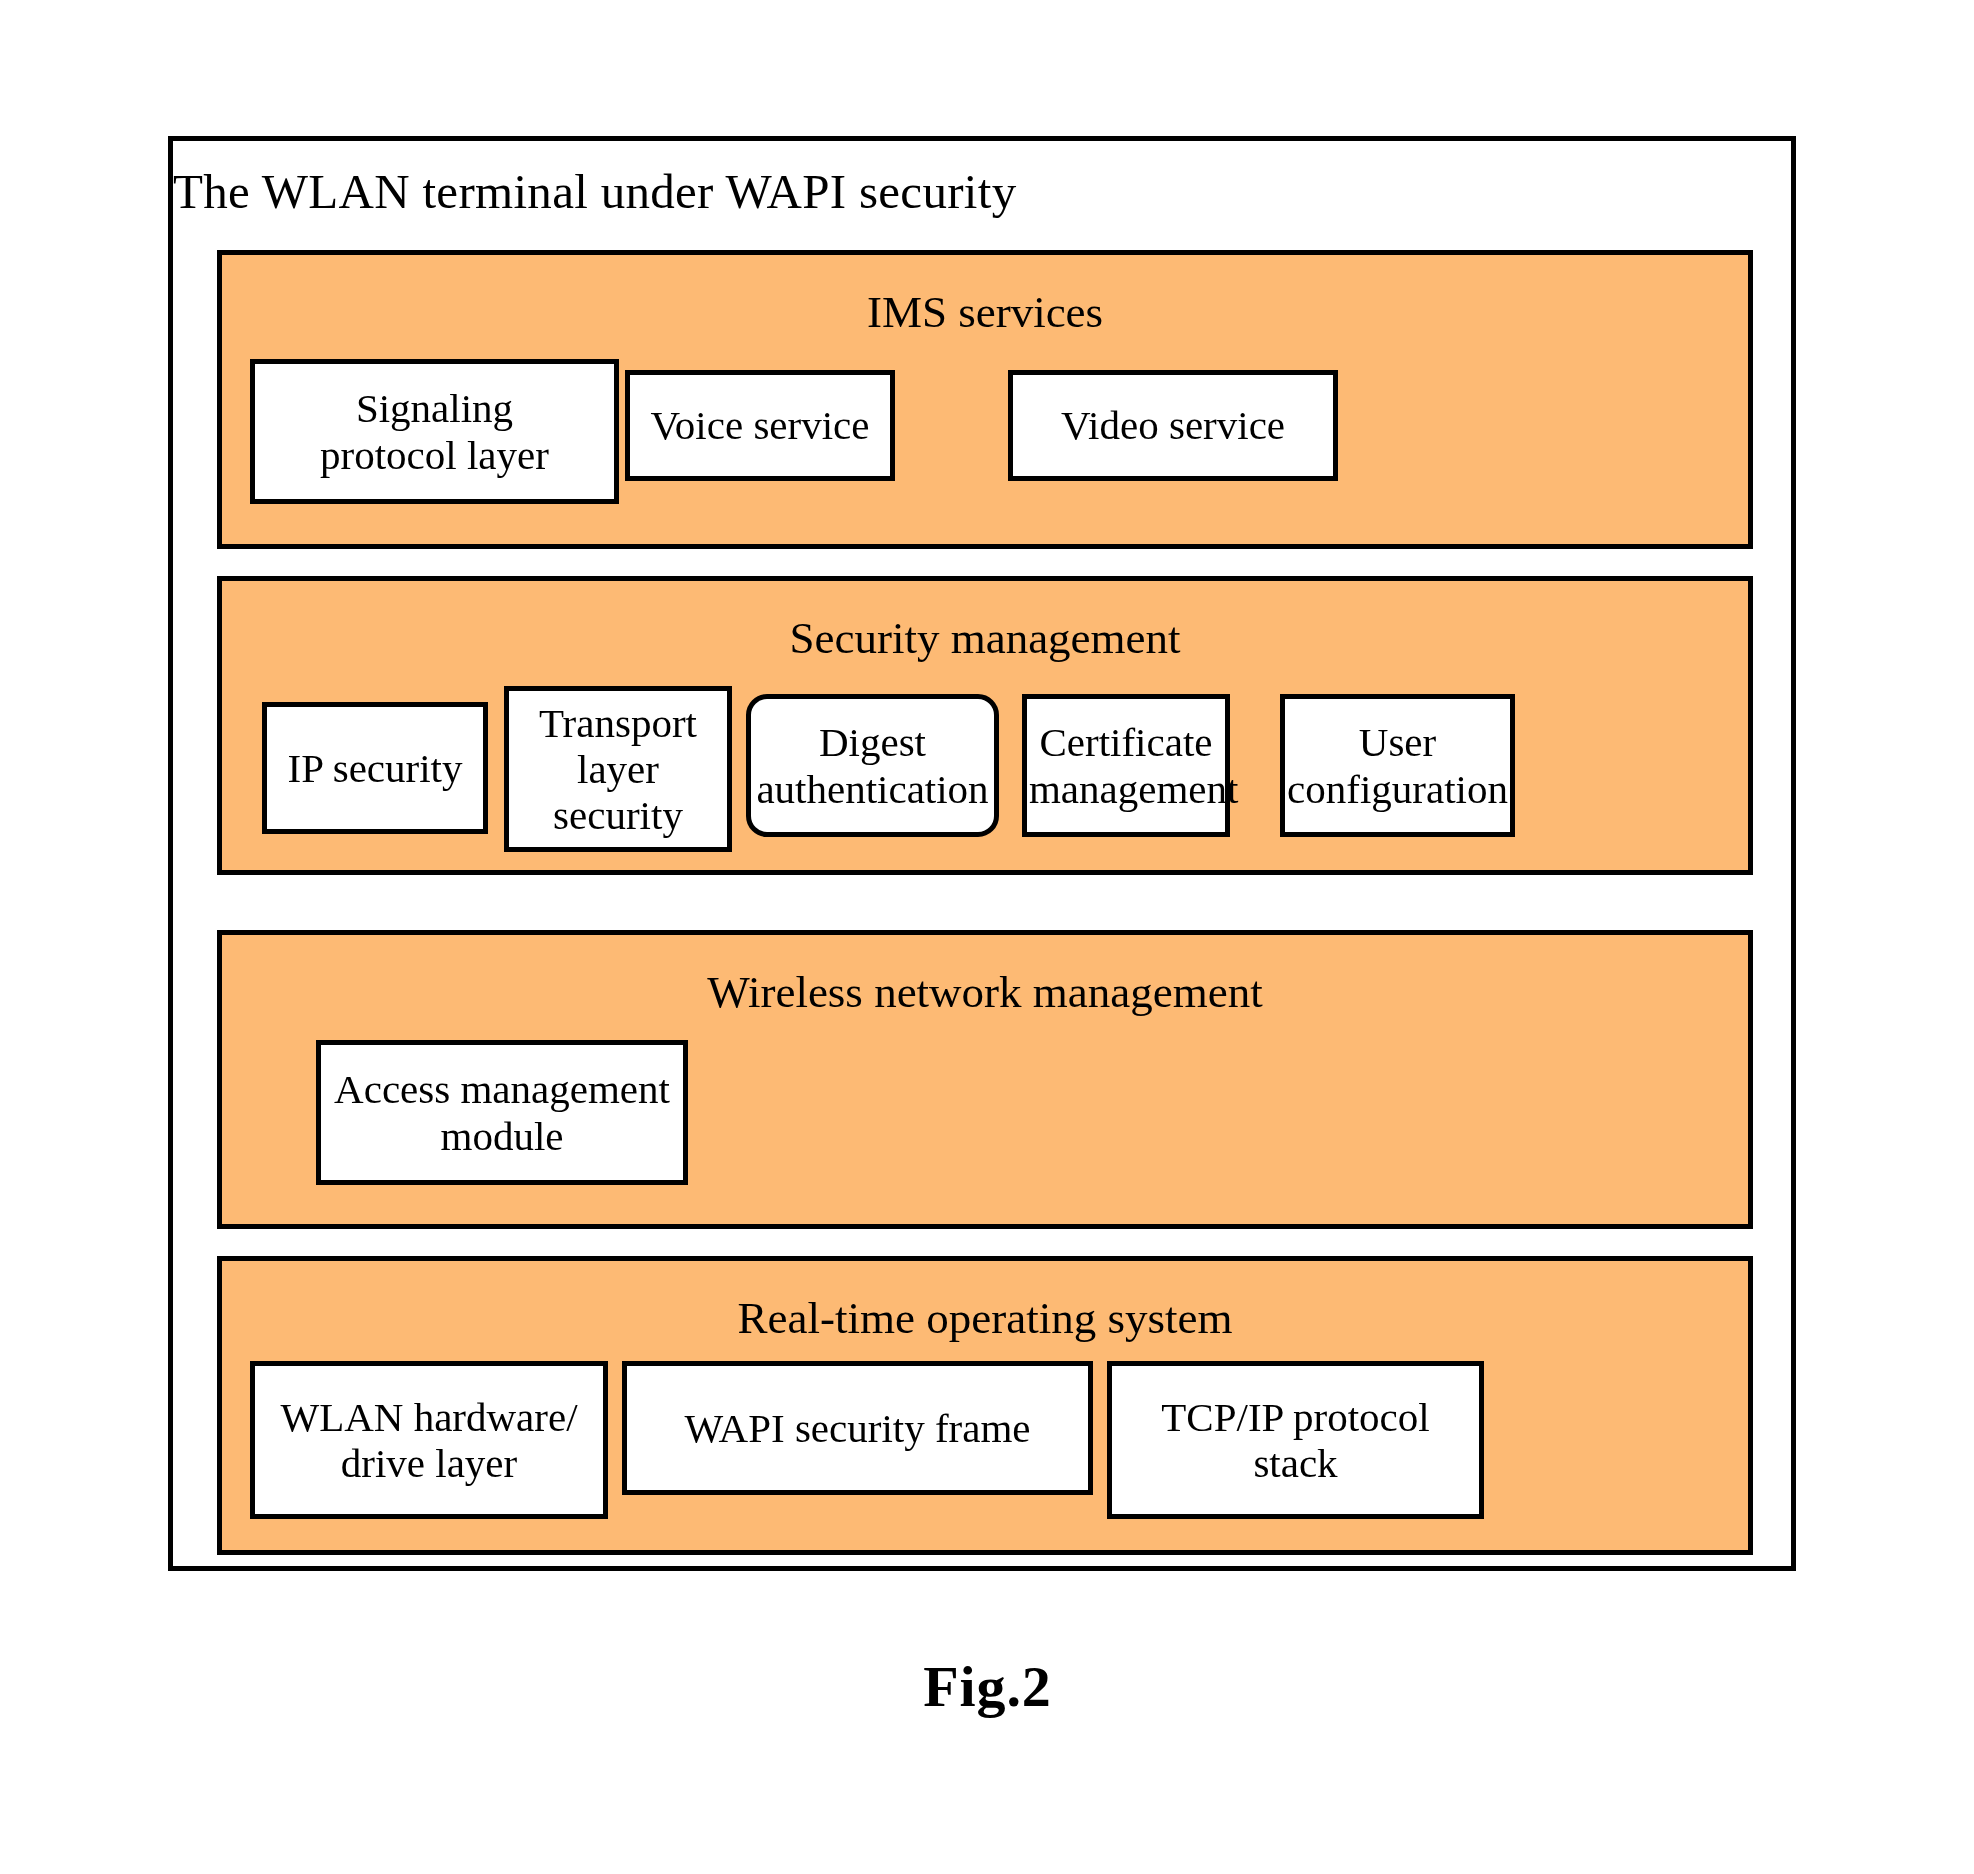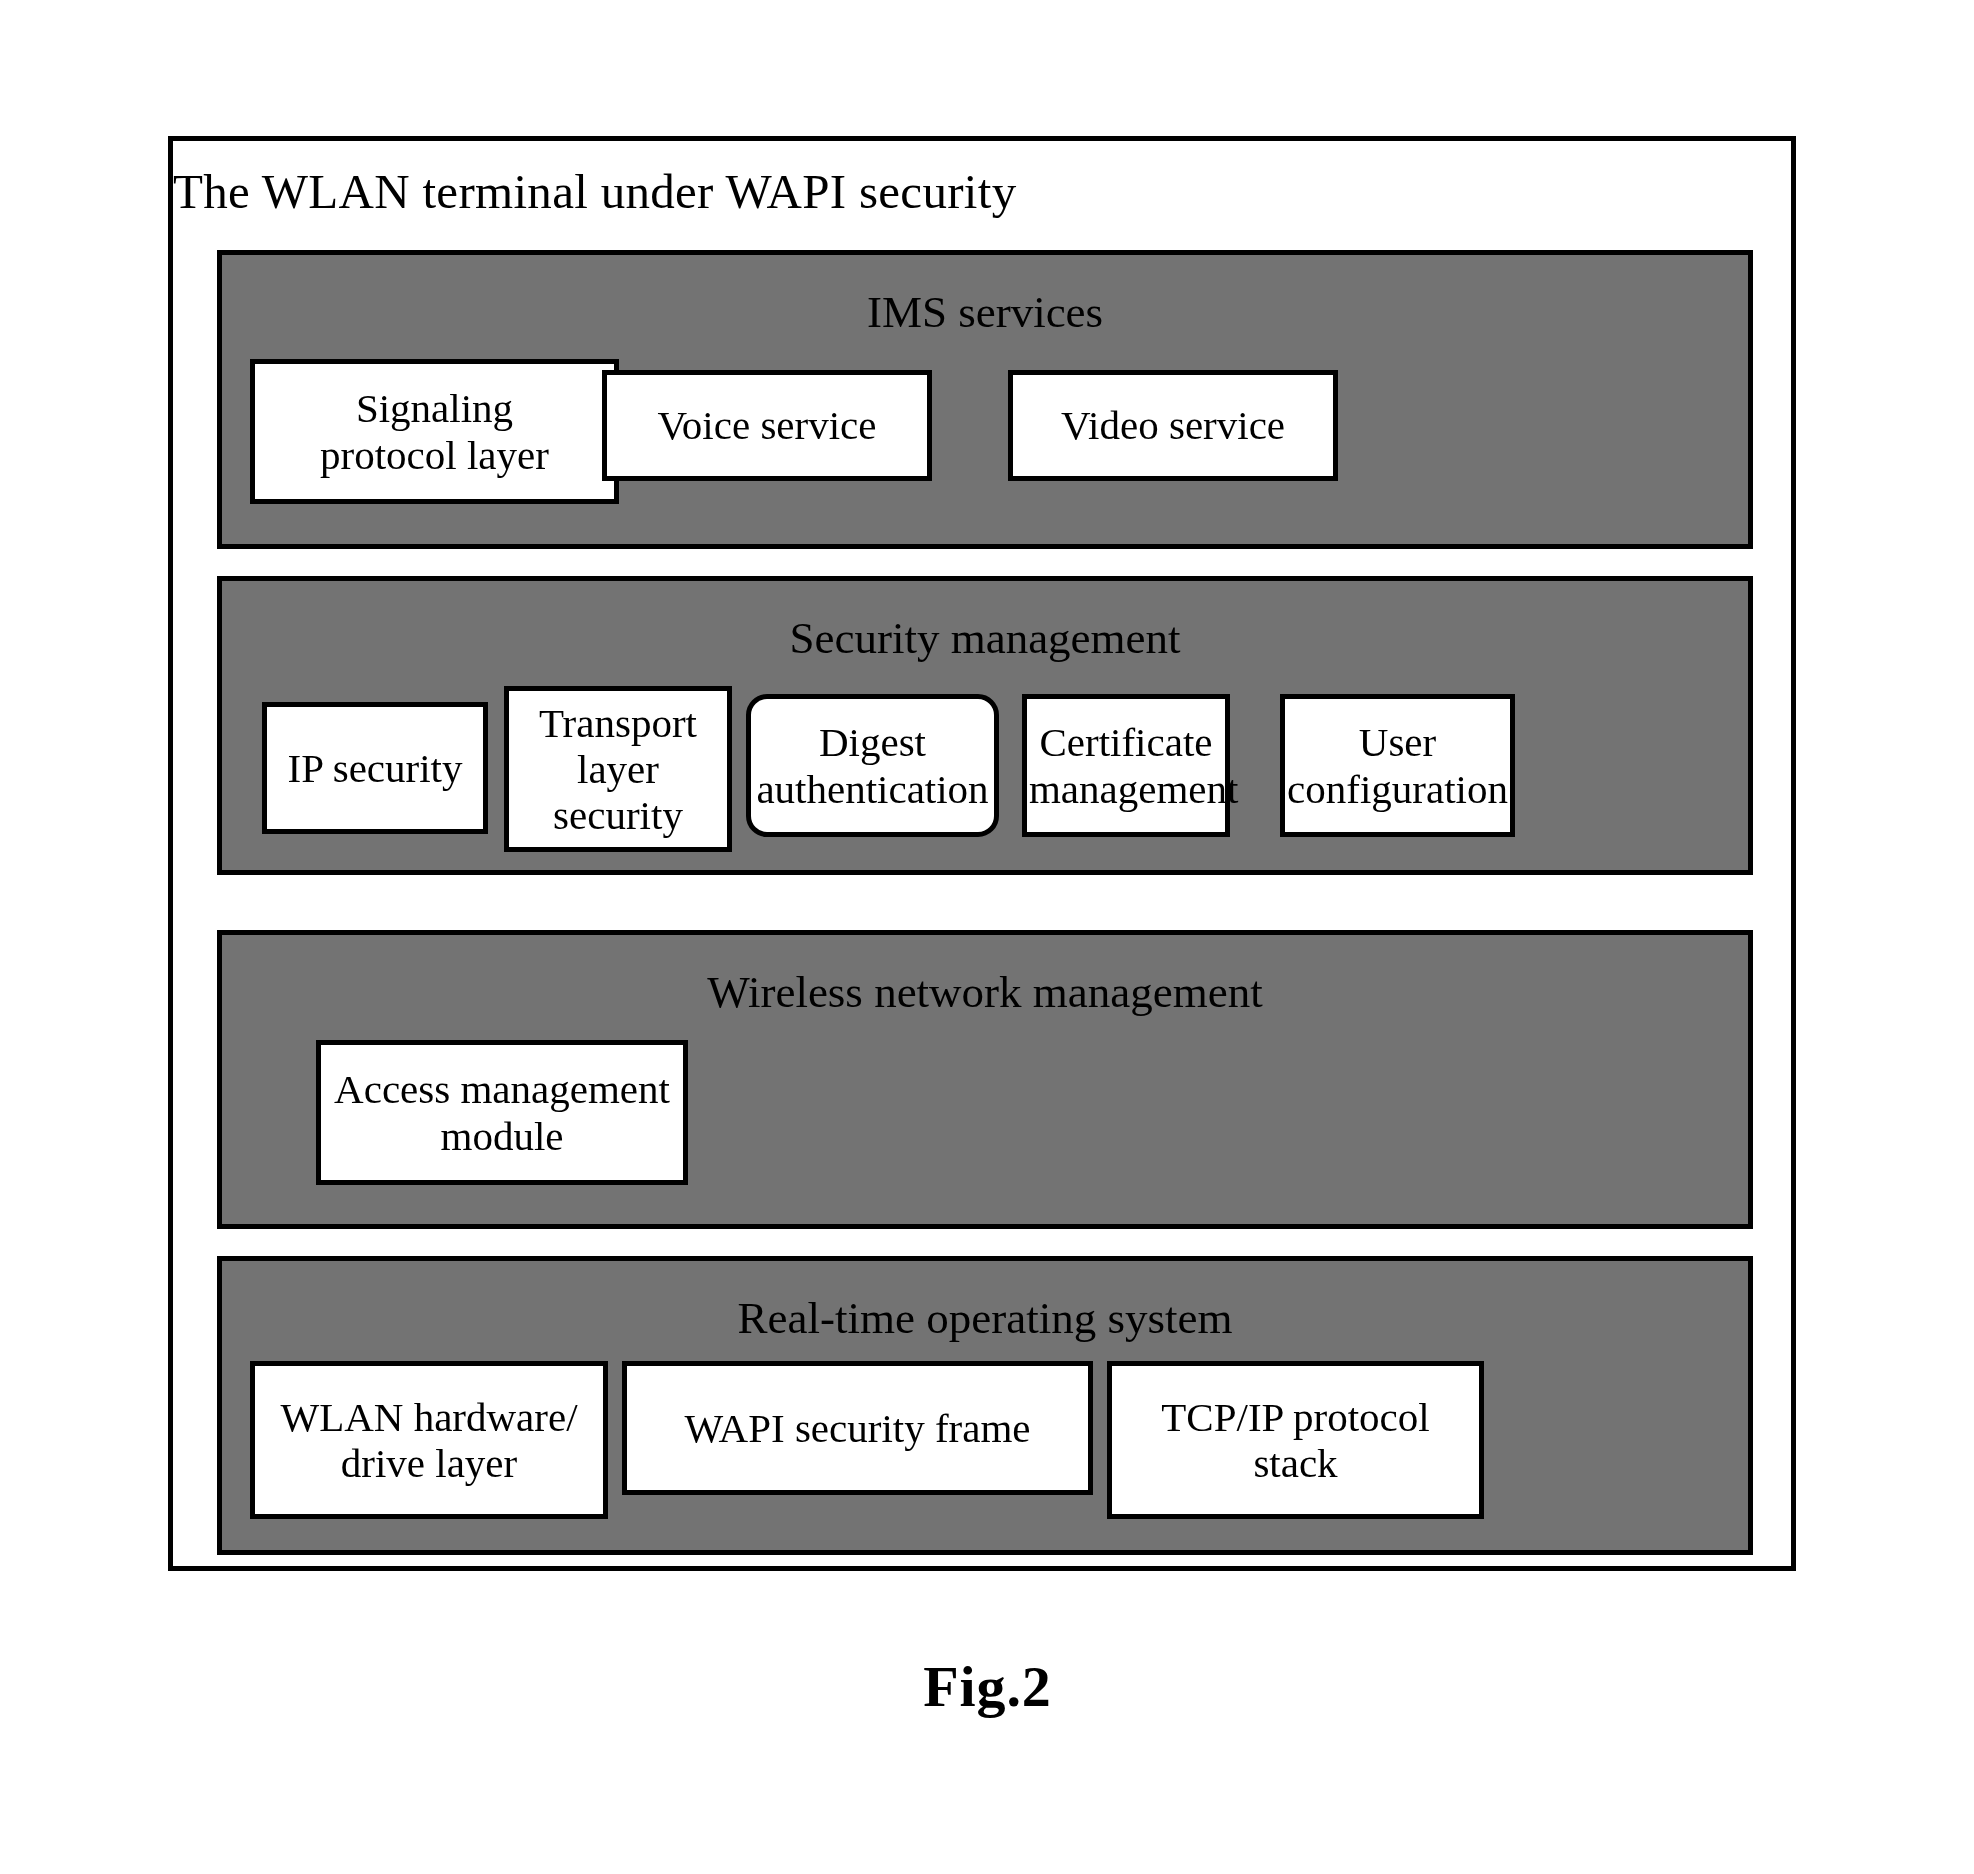--- a/index.html
+++ b/index.html
@@ -40,21 +40,21 @@
     white-space: nowrap;
   }
 
   
   .layer-section {
     position: absolute;
     left: 44px;
     width: 1536px;
     border: 5.6px solid #000;
     box-sizing: border-box;
-    background: #737373;
+    background: #fdba74;
   }
   #section-ims        { top: 109px;  height: 299px; }
   #section-security   { top: 435px;  height: 299px; }
   #section-wireless   { top: 789px;  height: 299px; }
   #section-rtos       { top: 1115px; height: 299px; }
 
   .section-title {
     position: absolute;
     left: 0;
     top: 34px;
@@ -80,21 +80,21 @@
     padding: 0 1.9px;
   }
   .module-box .label {
     display: block;
     width: 100%;
     white-space: pre-line;
   }
 
   
   #box-signaling-protocol-layer { left: 28px;   top: 104px; width: 369px; height: 145px; }
-  #box-voice-service            { left: 380px;  top: 115px; width: 330px; height: 111px; }
+  #box-voice-service            { left: 403px;  top: 115px; width: 270px; height: 111px; }
   #box-video-service            { left: 786px;  top: 115px; width: 330px; height: 111px; }
 
   
   #box-ip-security              { left: 40px;  top: 121px; width: 226px; height: 132px; }
   #box-transport-layer-security { left: 282px; top: 105px; width: 228px; height: 166px; }
   #box-digest-authentication    { left: 524px; top: 113px; width: 253px; height: 143px; border-radius: 21px; }
   #box-certificate-management   { left: 800px; top: 113px; width: 208px; height: 143px; }
   #box-user-configuration       { left: 1058px; top: 113px; width: 235px; height: 143px; }
   #box-user-configuration .label { white-space: pre-line; overflow: visible; width: 118%; }
 

